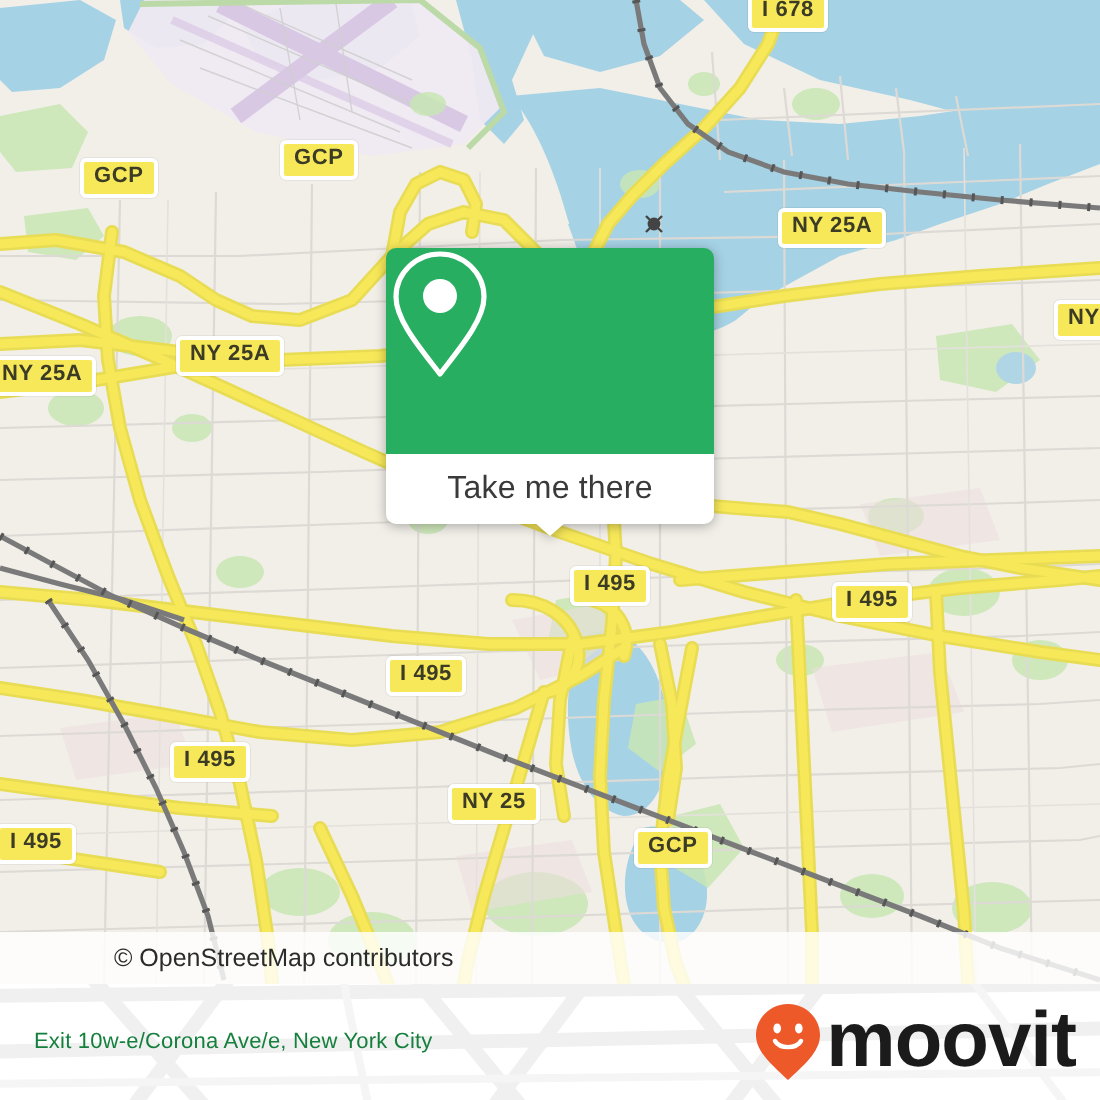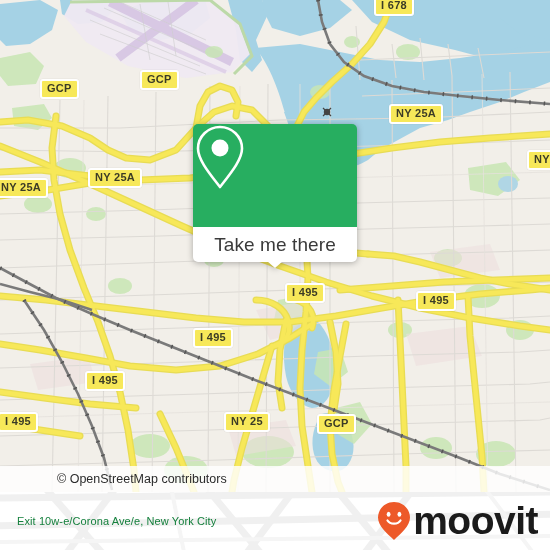--- a/index.html
+++ b/index.html
@@ -54,21 +54,21 @@
     display: flex; align-items: center; justify-content: center;
   }
   #callout-bottom {
     position: absolute; left: 0; top: 103px;
     width: 164px; height: 35px;
     background: #ffffff;
     border-radius: 0 0 5px 5px;
     display: flex; align-items: center; justify-content: center;
   }
   #callout-label {
-    font-size: 19px;
+    font-size: 16px;
     color: #3a3a3a;
     font-family: "Liberation Sans", sans-serif;
     letter-spacing: .1px;
   }
   #callout-tail {
     position: absolute;
     left: 74px; top: 137px;
     width: 0; height: 0;
     border-left: 8px solid transparent;
     border-right: 8px solid transparent;
@@ -369,21 +369,21 @@
         <div class="shield" style="left: -6px; top: 178px;">NY 25A</div>
         <div class="shield" style="left: 88px; top: 168px;">NY 25A</div>
         <div class="shield" style="left: 374px; top: -4px;">I 678</div>
         <div class="shield" style="left: 389px; top: 104px;">NY 25A</div>
         <div class="shield" style="left: 527px; top: 150px;">NY</div>
         <div class="shield" style="left: 285px; top: 283px;">I 495</div>
         <div class="shield" style="left: 416px; top: 291px;">I 495</div>
         <div class="shield" style="left: 193px; top: 328px;">I 495</div>
         <div class="shield" style="left: -2px; top: 412px;">I 495</div>
         <div class="shield" style="left: 85px; top: 371px;">I 495</div>
-        <div class="shield" style="left: 224px; top: 412px;">NY 25</div>
+        <div class="shield" style="left: 224px; top: 392px;">NY 25</div>
         <div class="shield" style="left: 317px; top: 414px;">GCP</div>
       </div>
 
     <div id="callout">
       <div id="callout-green">
         <svg id="pin-icon" width="54" height="66" viewBox="0 0 54 66">
           <path d="M27 3 C15 3 5 12.5 5 24.5 C5 36 17 50 27 63 C37 50 49 36 49 24.5 C49 12.5 39 3 27 3 Z" fill="none" stroke="#ffffff" stroke-width="2.6" stroke-linejoin="round"></path>
           <circle cx="27" cy="24" r="8.5" fill="#ffffff"></circle>
         </svg>
       </div>

